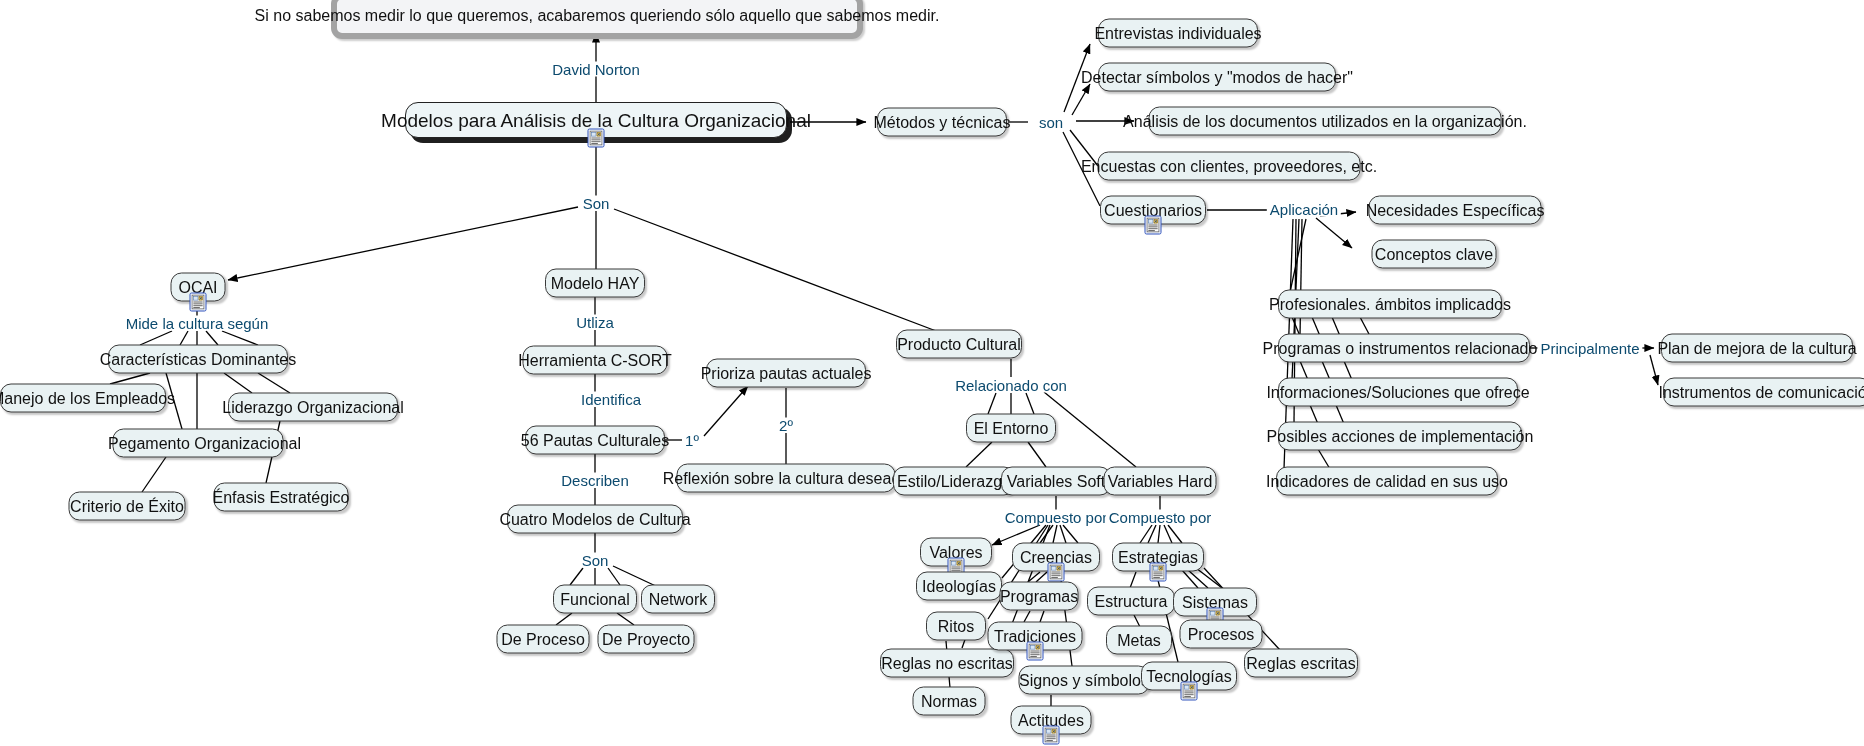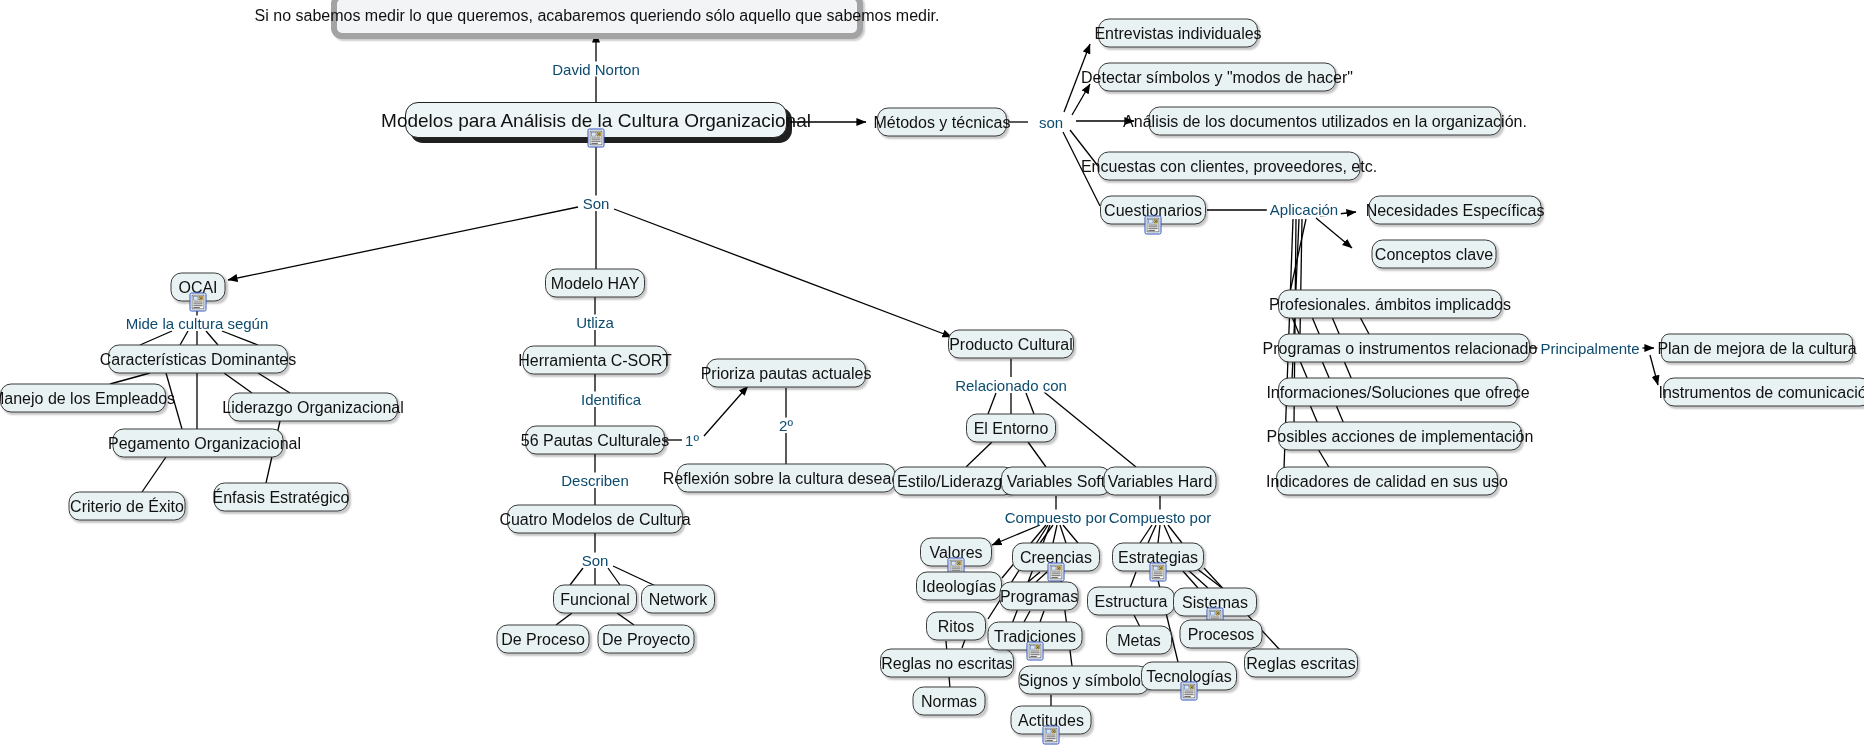--- a/index.html
+++ b/index.html
@@ -260,21 +260,21 @@
       </div>
       <div class="node" style="left: 1398px; top: 392px; width: 240px;">
         <span>Informaciones/Soluciones que ofrece</span>
       </div>
       <div class="node" style="left: 1400px; top: 436px; width: 244px;">
         <span>Posibles acciones de implementación</span>
       </div>
       <div class="node" style="left: 1387px; top: 481px; width: 222px;">
         <span>Indicadores de calidad en sus uso</span>
       </div>
-      <div class="node" style="left: 1757px; top: 348px; width: 192px; border-radius: 8px;">
+      <div class="node" style="left: 1757px; top: 348px; width: 192px;">
         <span>Plan de mejora de la cultura</span>
       </div>
       <div class="node" style="left: 1767px; top: 392px; width: 208px;">
         <span>Instrumentos de comunicación</span>
       </div>
       <div class="node" style="left: 198px; top: 287px; width: 55px;">
         <span>OCAI</span>
       </div>
       <div class="res-icon" style="left: 198px; top: 301.5px;">
         <svg viewBox="0 0 14 16">
@@ -329,21 +329,21 @@
       </div>
       <div class="node" style="left: 678px; top: 599px; width: 74px;">
         <span>Network</span>
       </div>
       <div class="node" style="left: 543px; top: 639px; width: 93px;">
         <span>De Proceso</span>
       </div>
       <div class="node" style="left: 646px; top: 639px; width: 97px;">
         <span>De Proyecto</span>
       </div>
-      <div class="node" style="left: 1011px; top: 344px; width: 126px;">
+      <div class="node" style="left: 959px; top: 344px; width: 126px;">
         <span>Producto Cultural</span>
       </div>
       <div class="node" style="left: 1011px; top: 428px; width: 90px;">
         <span>El Entorno</span>
       </div>
       <div class="node" style="left: 954px; top: 481px; width: 122px;">
         <span>Estilo/Liderazgo</span>
       </div>
       <div class="node" style="left: 1056px; top: 481px; width: 110px;">
         <span>Variables Soft</span>

